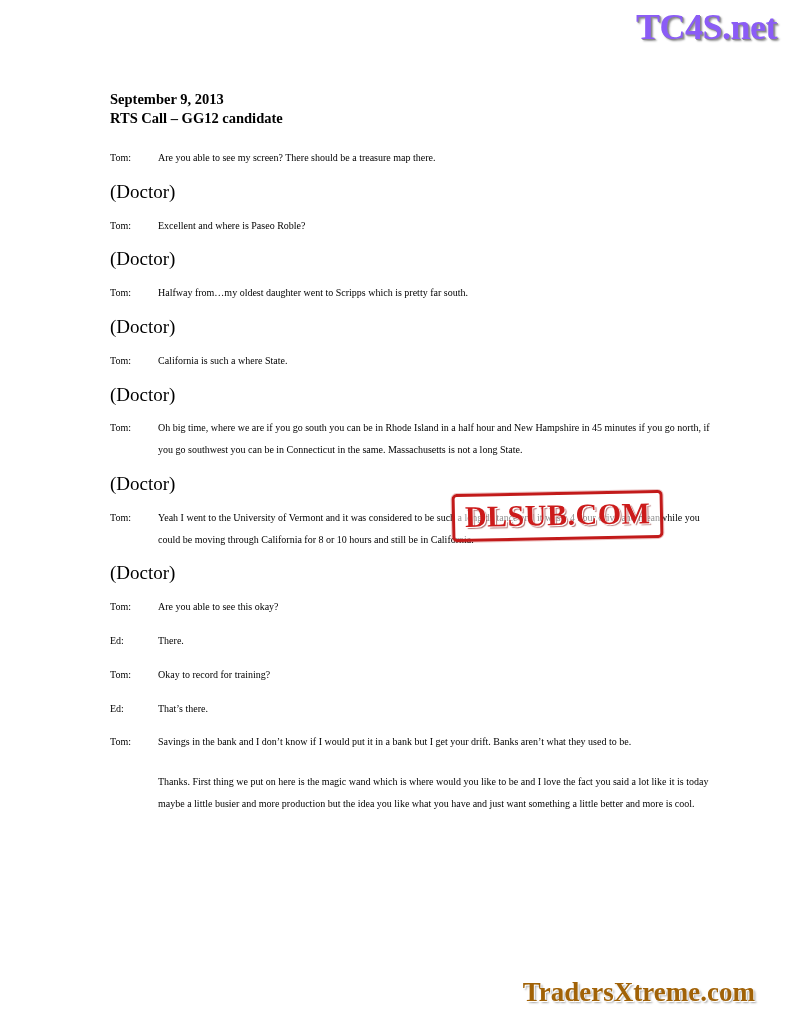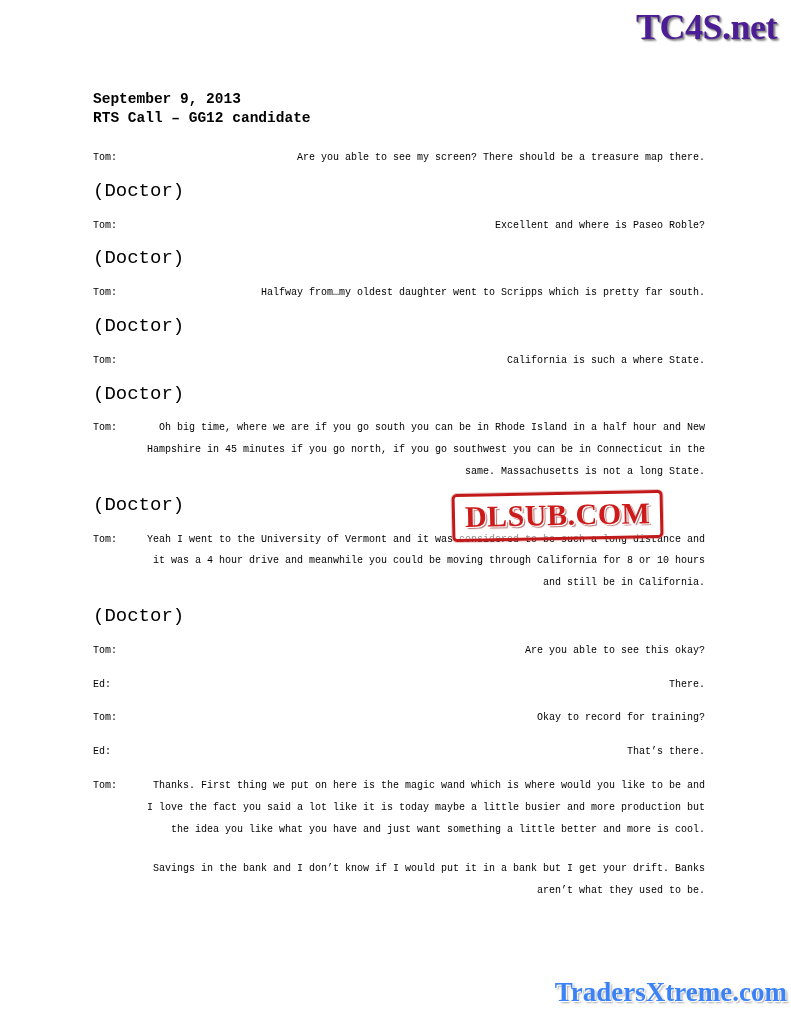--- a/index.html
+++ b/index.html
@@ -24,36 +24,36 @@
 
   
   .brand-top {
     position: absolute;
     top: 6px;
     right: 14px;
     font-family: "Liberation Serif", serif;
     font-weight: bold;
     font-size: 36px;
     letter-spacing: -0.5px;
-    color: #4c1d95;
+    color: #8b5cf6;
     text-shadow:
       1px 1px 0 #8a8a8a,
       2px 2px 2px rgba(0,0,0,0.45);
     white-space: nowrap;
   }
 
   
   .brand-bottom {
     position: absolute;
     bottom: 16px;
-    right: 4px;
+    right: 36px;
     font-family: "Liberation Serif", serif;
     font-weight: bold;
     font-size: 27px;
-    color: #3b82f6;
+    color: #a16207;
     text-shadow:
       1px 1px 0 #ffffff,
       2px 2px 2px rgba(0,0,0,0.35);
     white-space: nowrap;
   }
 
   
   .stamp {
     position: absolute;
     left: 452px;
@@ -73,24 +73,23 @@
     color: #cc1b1b;
     text-shadow:
       1px 1px 0 #ffffff,
       2px 2px 1px rgba(120,0,0,0.55);
     white-space: nowrap;
   }
 
   
   .doc {
     position: absolute;
-    left: 93px;
+    left: 110px;
     top: 90px;
     width: 612px;
-    font-family: Liberation Mono, monospace;
   }
 
   .heading-block {
     font-weight: bold;
     font-size: 14.5px;
     line-height: 18.5px;
     margin-bottom: 20px;
   }
   .heading-block div { white-space: nowrap; }
 
@@ -100,21 +99,20 @@
     line-height: 21.8px;
     margin-bottom: 12px;
   }
   .speaker {
     flex: 0 0 auto;
     width: 48px;
     white-space: nowrap;
   }
   .text {
     flex: 1 1 auto;
-    text-align: right;
   }
   .text p {
     margin: 0;
   }
   .text p + p {
     margin-top: 18px;
   }
   .standalone {
     font-size: 19px;
     line-height: 21.8px;
@@ -196,22 +194,22 @@
         </div>
         <div class="line">
           <div class="speaker">Ed:</div>
           <div class="text">
             <p>That’s there.</p>
           </div>
         </div>
         <div class="line">
           <div class="speaker">Tom:</div>
           <div class="text">
+            <p>Savings in the bank and I don’t know if I would put it in a bank but I get your drift. Banks aren’t what they used to be.</p>
             <p>Thanks. First thing we put on here is the magic wand which is where would you like to be and I love the fact you said a lot like it is today maybe a little busier and more production but the idea you like what you have and just want something a little better and more is cool.</p>
-            <p>Savings in the bank and I don’t know if I would put it in a bank but I get your drift. Banks aren’t what they used to be.</p>
           </div>
         </div>
       </div>
   </div>
 
   <div class="stamp">
     <div class="stamp-text">DLSUB.COM</div>
   </div>
 
   <div class="brand-bottom">TradersXtreme.com</div>

